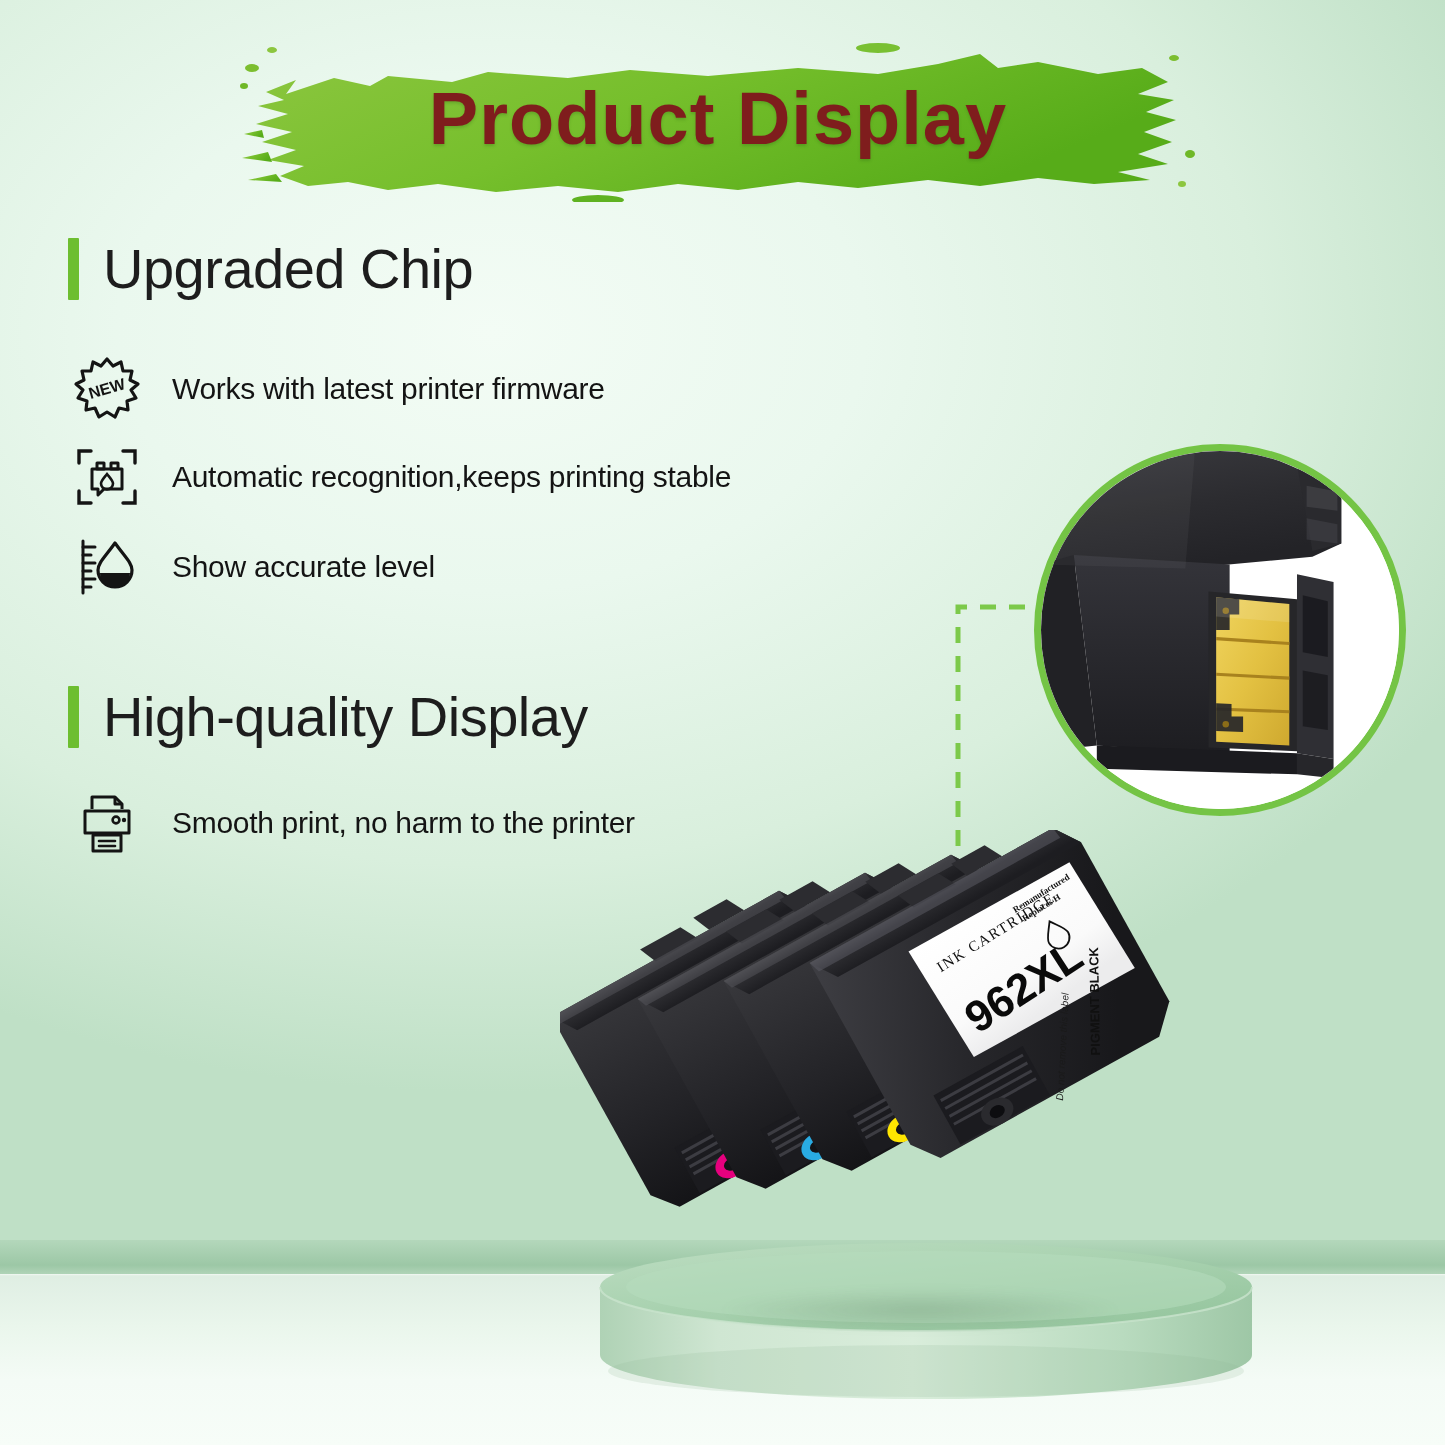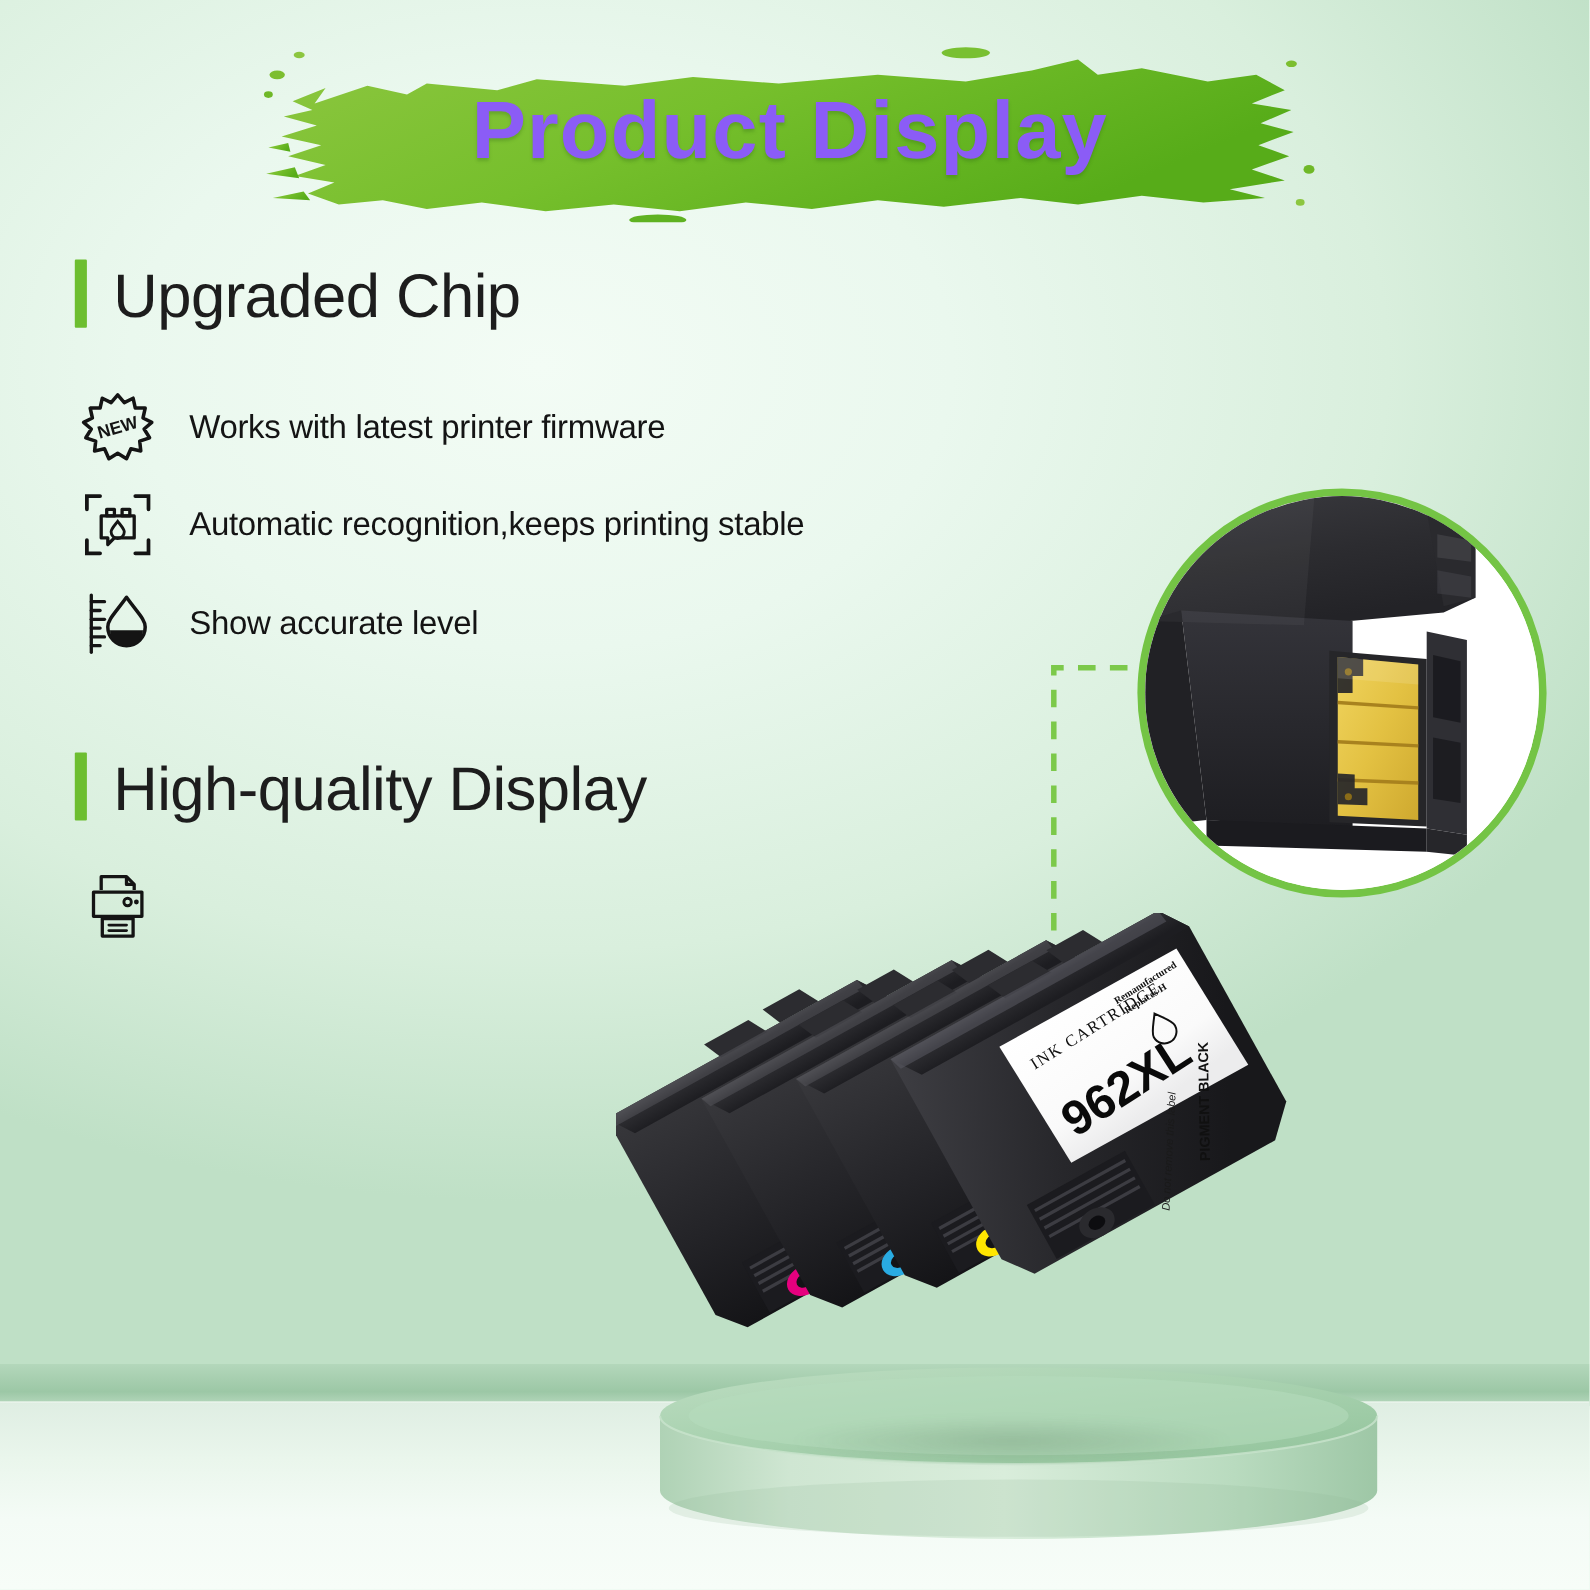--- a/index.html
+++ b/index.html
@@ -29,27 +29,27 @@
     position:absolute;left:0;top:1274px;width:1445px;height:5px;
     background:linear-gradient(180deg,rgba(255,255,255,0.85),rgba(220,238,224,0.2));
   }
 
   
   .banner{position:absolute;left:238px;top:34px;width:960px;height:168px;}
   .banner svg{position:absolute;left:0;top:0;}
   .banner-title{
     position:absolute;left:0;top:0;width:960px;height:168px;
     display:flex;align-items:center;justify-content:center;
-    color:#8b5cf6;font-size:74px;font-weight:700;letter-spacing:1px;
+    color:#7f1d1d;font-size:74px;font-weight:700;letter-spacing:1px;
     text-shadow:0 2px 3px rgba(40,90,20,0.25);
     white-space:nowrap;
   }
 
   
-  .heading{position:absolute;display:flex;align-items:flex-start;gap:24px;}
+  .heading{position:absolute;display:flex;align-items:center;gap:24px;}
   .heading .bar{width:11px;height:62px;background:#6dbe30;border-radius:1px;flex:none;}
   .heading .htxt{font-size:56px;color:#1d1d1d;font-weight:400;white-space:nowrap;letter-spacing:-0.5px;}
   #heading-chip{left:68px;top:236px;}
   #heading-nozzle{left:68px;top:684px;}
 
   
   .bullet{position:absolute;display:flex;align-items:center;gap:28px;}
   .bullet .bicon{width:74px;height:74px;flex:none;display:flex;align-items:center;justify-content:center;}
   .bullet .btxt{font-size:30px;color:#141414;white-space:nowrap;letter-spacing:-0.3px;}
   #bullet-0{left:70px;top:352px;}
@@ -194,20 +194,21 @@
           <path d="M20 46 H48 V62 H20 Z"></path>
         </g>
         <g stroke="#141414" stroke-width="2.6" stroke-linecap="round">
           <path d="M26 52 H42"></path>
             <path d="M26 57 H42"></path>
         </g>
         <circle cx="43" cy="31" r="3.4" fill="none" stroke="#141414" stroke-width="2.6"></circle>
         <circle cx="51" cy="31" r="2.2" fill="#141414"></circle>
       </svg>
     </span>
+    <span class="btxt">Smooth print, no harm to the printer</span>
   </div>
 
   <div class="callout">
     <svg width="160" height="330" viewBox="0 0 160 330">
       <path d="M28 290 L28 22 L150 22" fill="none" stroke="#7CC94A" stroke-width="5" stroke-dasharray="16 13" stroke-linecap="butt"></path>
       <circle cx="28" cy="293" r="13" fill="#7CC94A"></circle>
     </svg>
   </div>
 
   <div class="magnifier">

